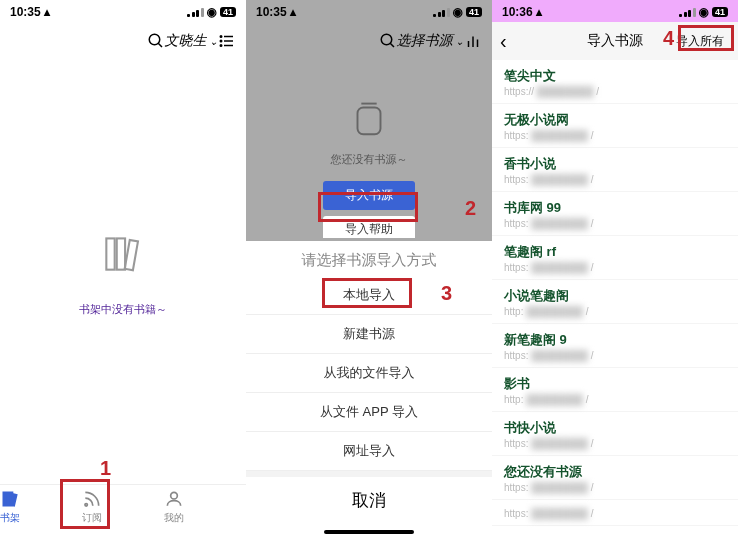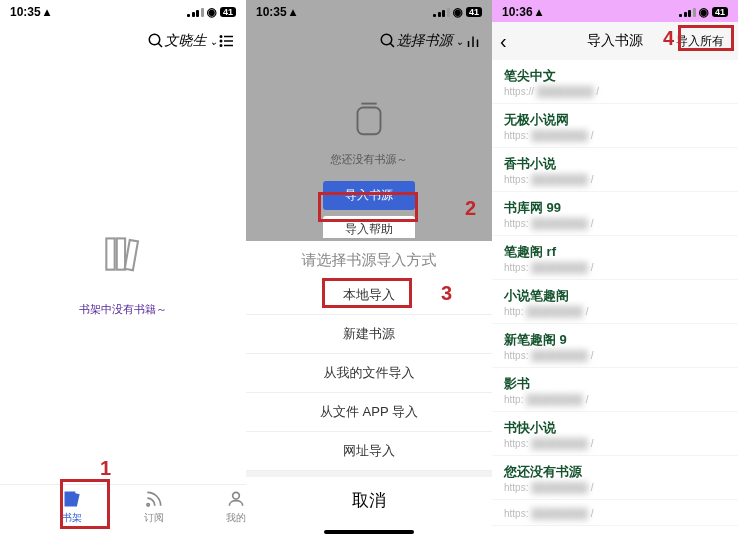--- a/index.html
+++ b/index.html
@@ -24,21 +24,21 @@
     .chev-down { font-size: 10px; }
     .icon { width: 18px; height: 18px; display:inline-flex; align-items:center; justify-content:center; }
 
     
     .s1-body { flex:1; display:flex; flex-direction:column; align-items:center; justify-content:center; color:#aaa; }
     .book-icon svg { width:50px; height:50px; stroke:#999; fill:none; stroke-width:2; }
     .s1-empty { font-size: 11px; margin-top: 20px; color:#4c1d95; }
 
     
     .tabbar { display:flex; border-top:1px solid #eee; height: 54px; padding-top:4px; background:#fff; position:relative; }
-    .tab { flex:1; display:flex; flex-direction:column; align-items:flex-end; gap:2px; font-size:10px; color:#888; }
+    .tab { flex:1; display:flex; flex-direction:column; align-items:flex-start; gap:2px; font-size:10px; color:#888; }
     .tab.active { color:#3a63d4; }
     .tab svg { width:20px; height:20px; stroke:#888; fill:none; stroke-width:2; }
     .tab.active svg { stroke:#3a63d4; fill:#3a63d4; }
 
     
     .ann { position:absolute; border:3px solid #c1272d; }
     .ann-num { position:absolute; color:#c1272d; font-weight:700; font-size:20px; }
 
     
     .s2-body { flex:1; display:flex; flex-direction:column; align-items:center; justify-content:center; padding-top:30px; }

